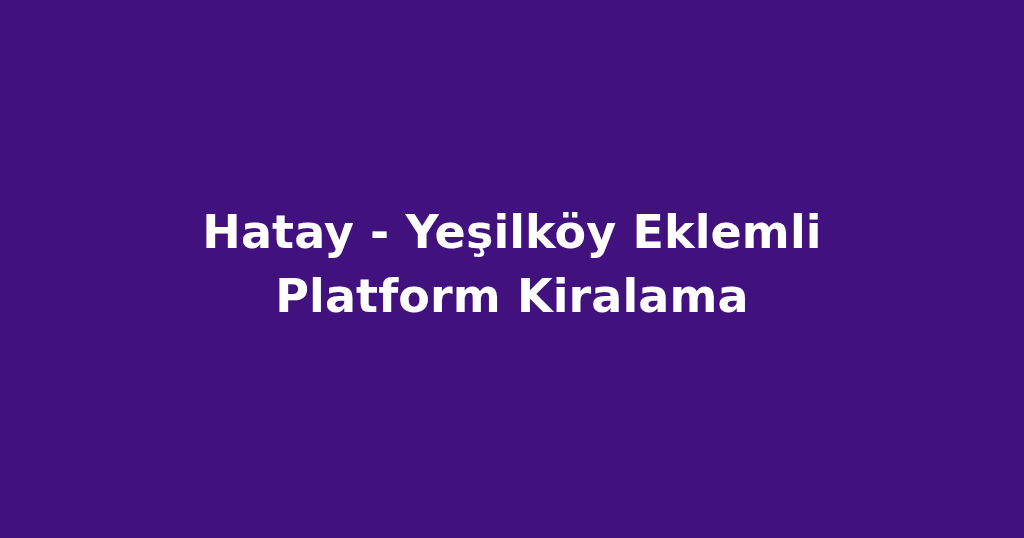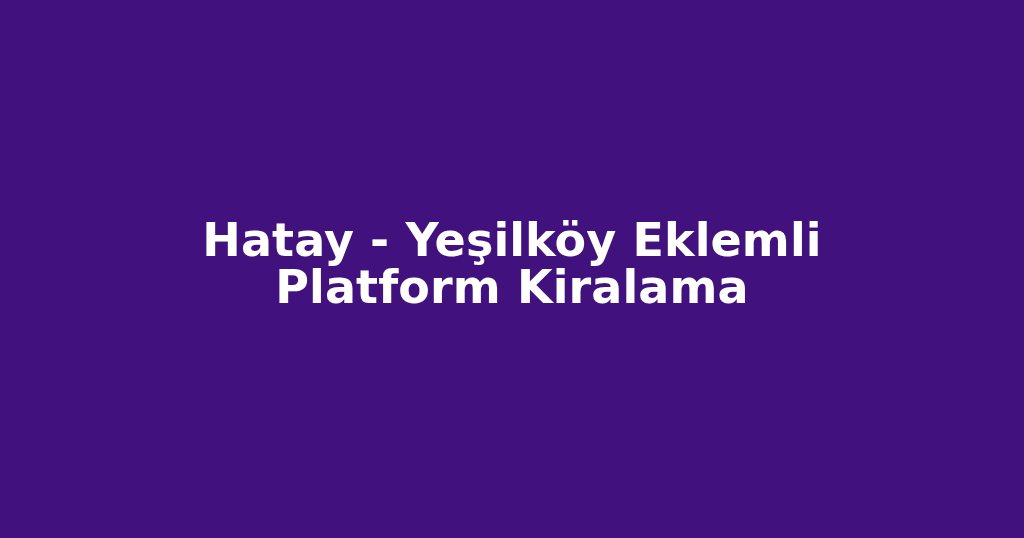--- a/index.html
+++ b/index.html
@@ -38,21 +38,21 @@
     transform: translateY(-5px);
   }
 
   .banner-title {
     margin: 0;
     padding: 0;
     max-width: 742px;
     font-family: "DejaVu Sans", "Liberation Sans", sans-serif;
     font-size: 46px;
     font-weight: 700;
-    line-height: 47px;
+    line-height: 64px;
     letter-spacing: 0.1px;
     color: #ffffff;
     text-align: center;
     word-wrap: break-word;
     -webkit-font-smoothing: antialiased;
   }
 </style>
 </head>
 <body>
 

